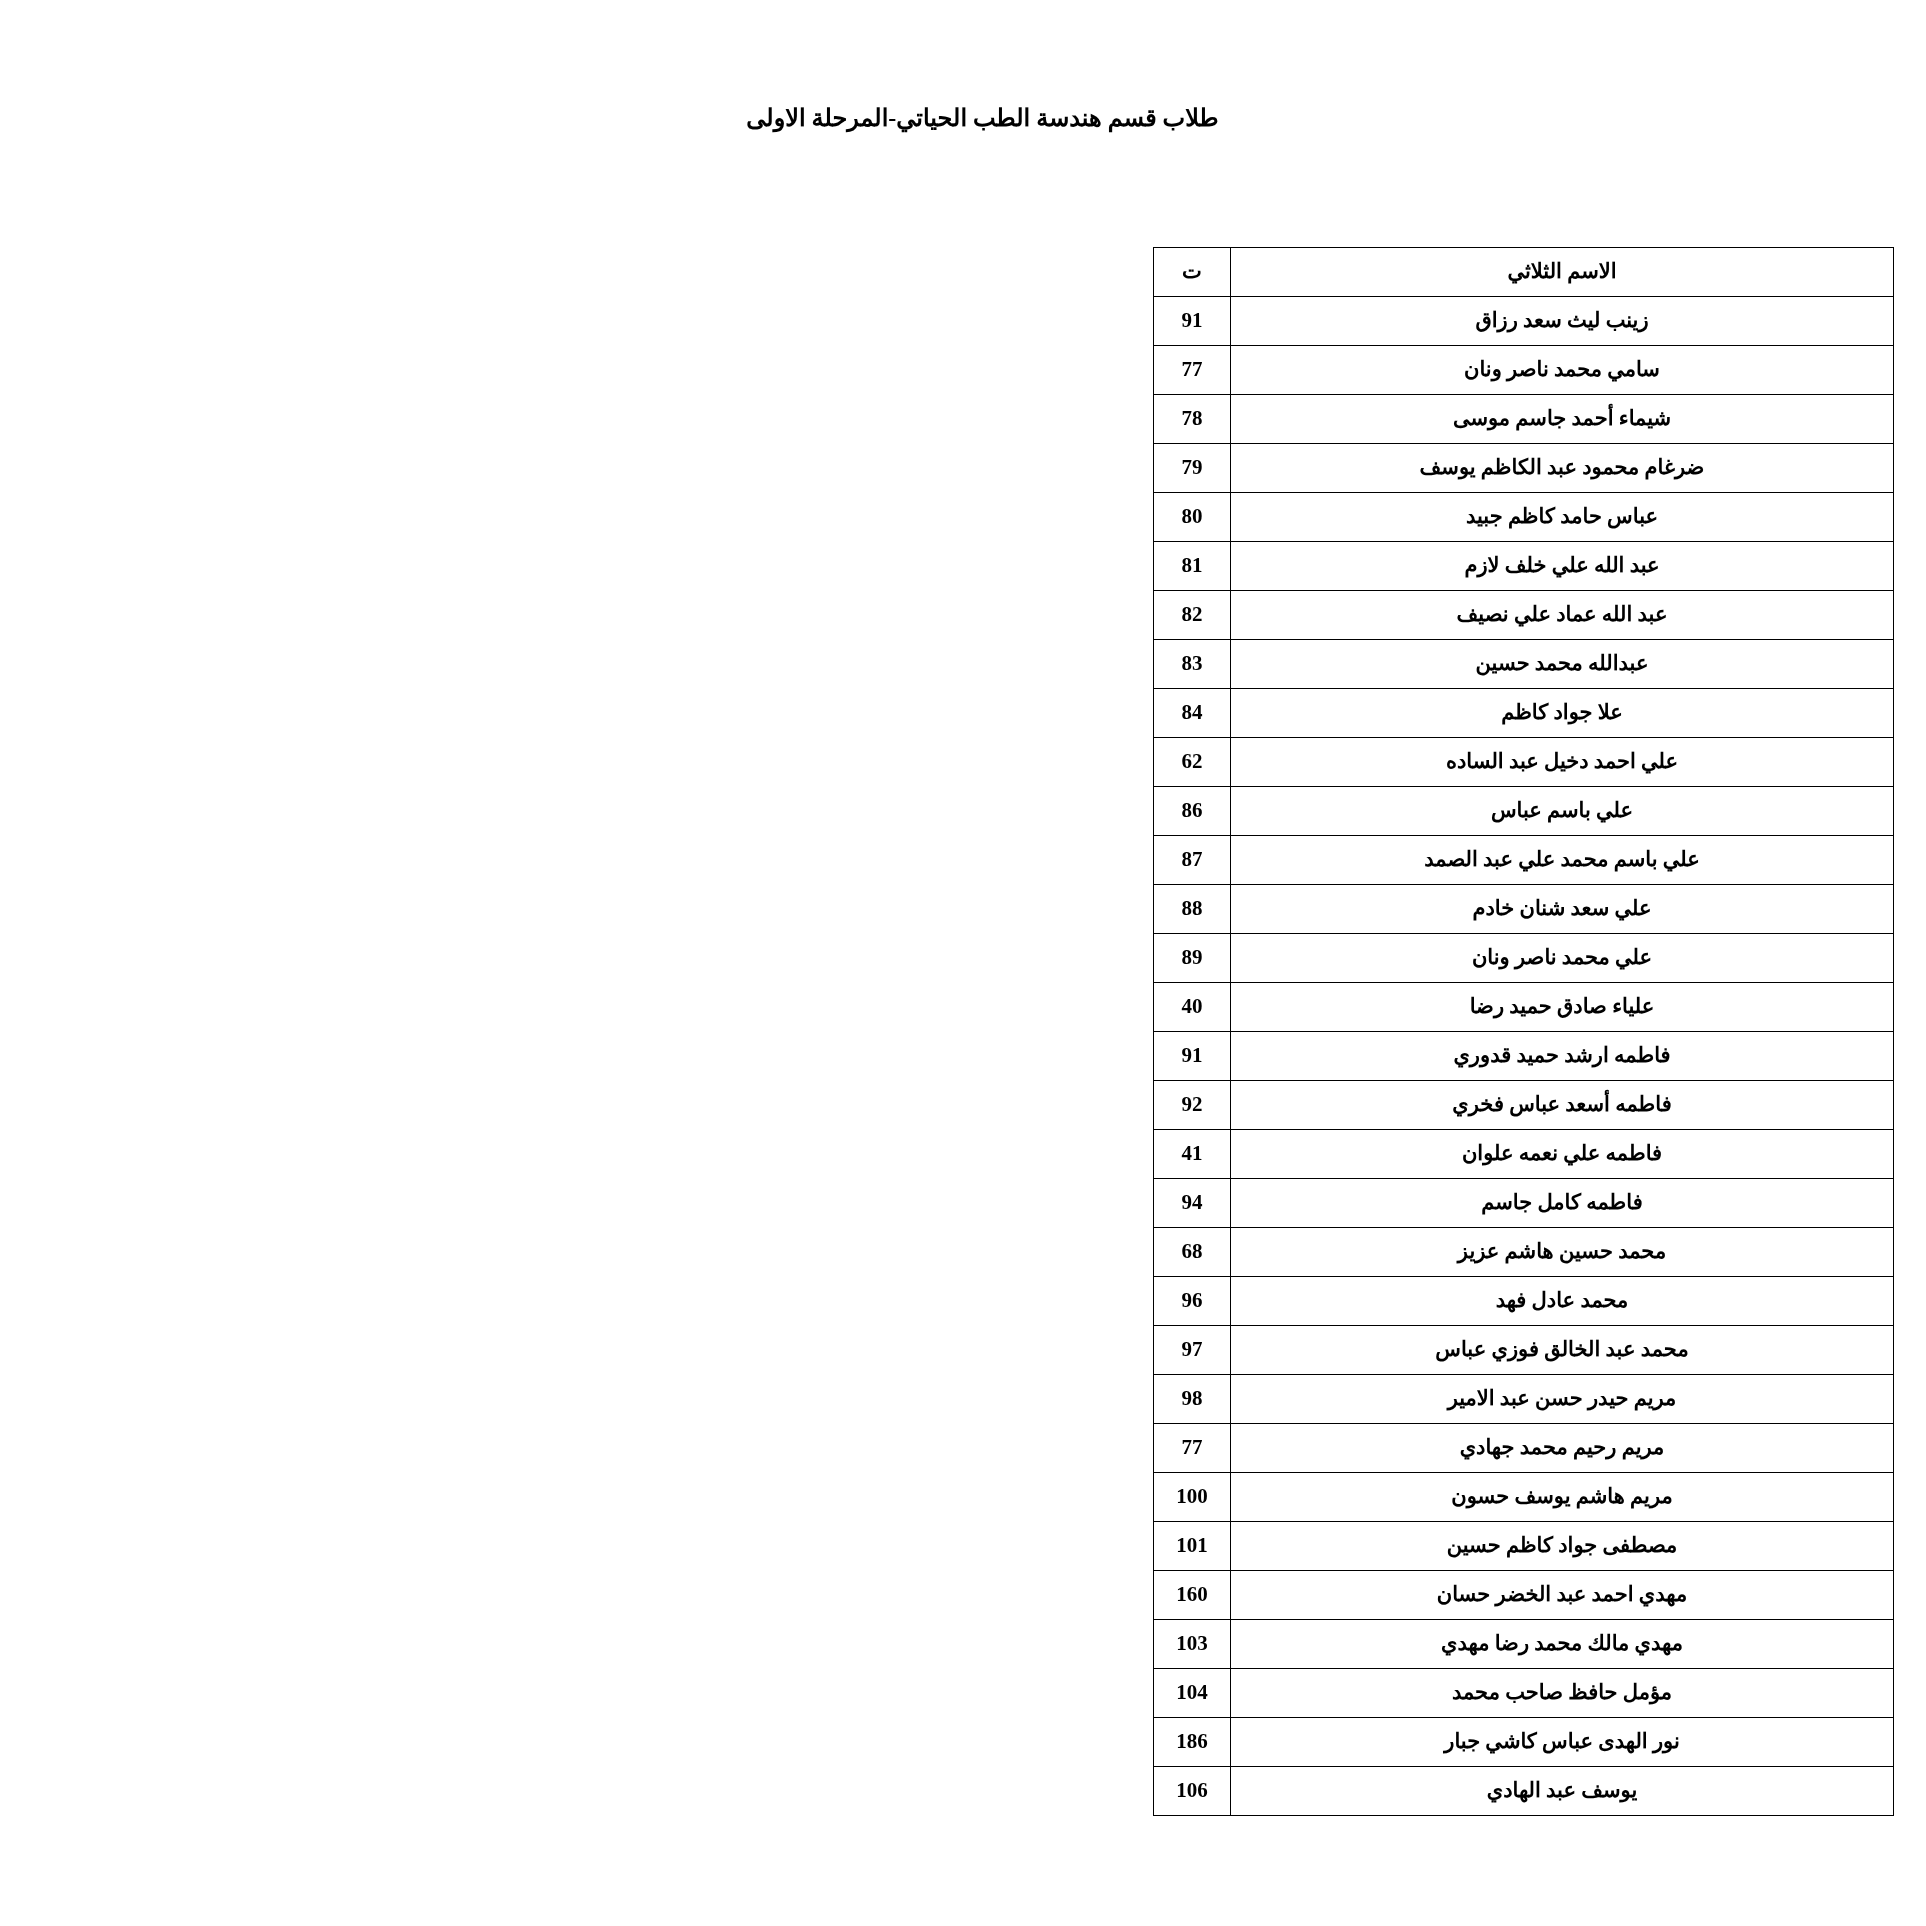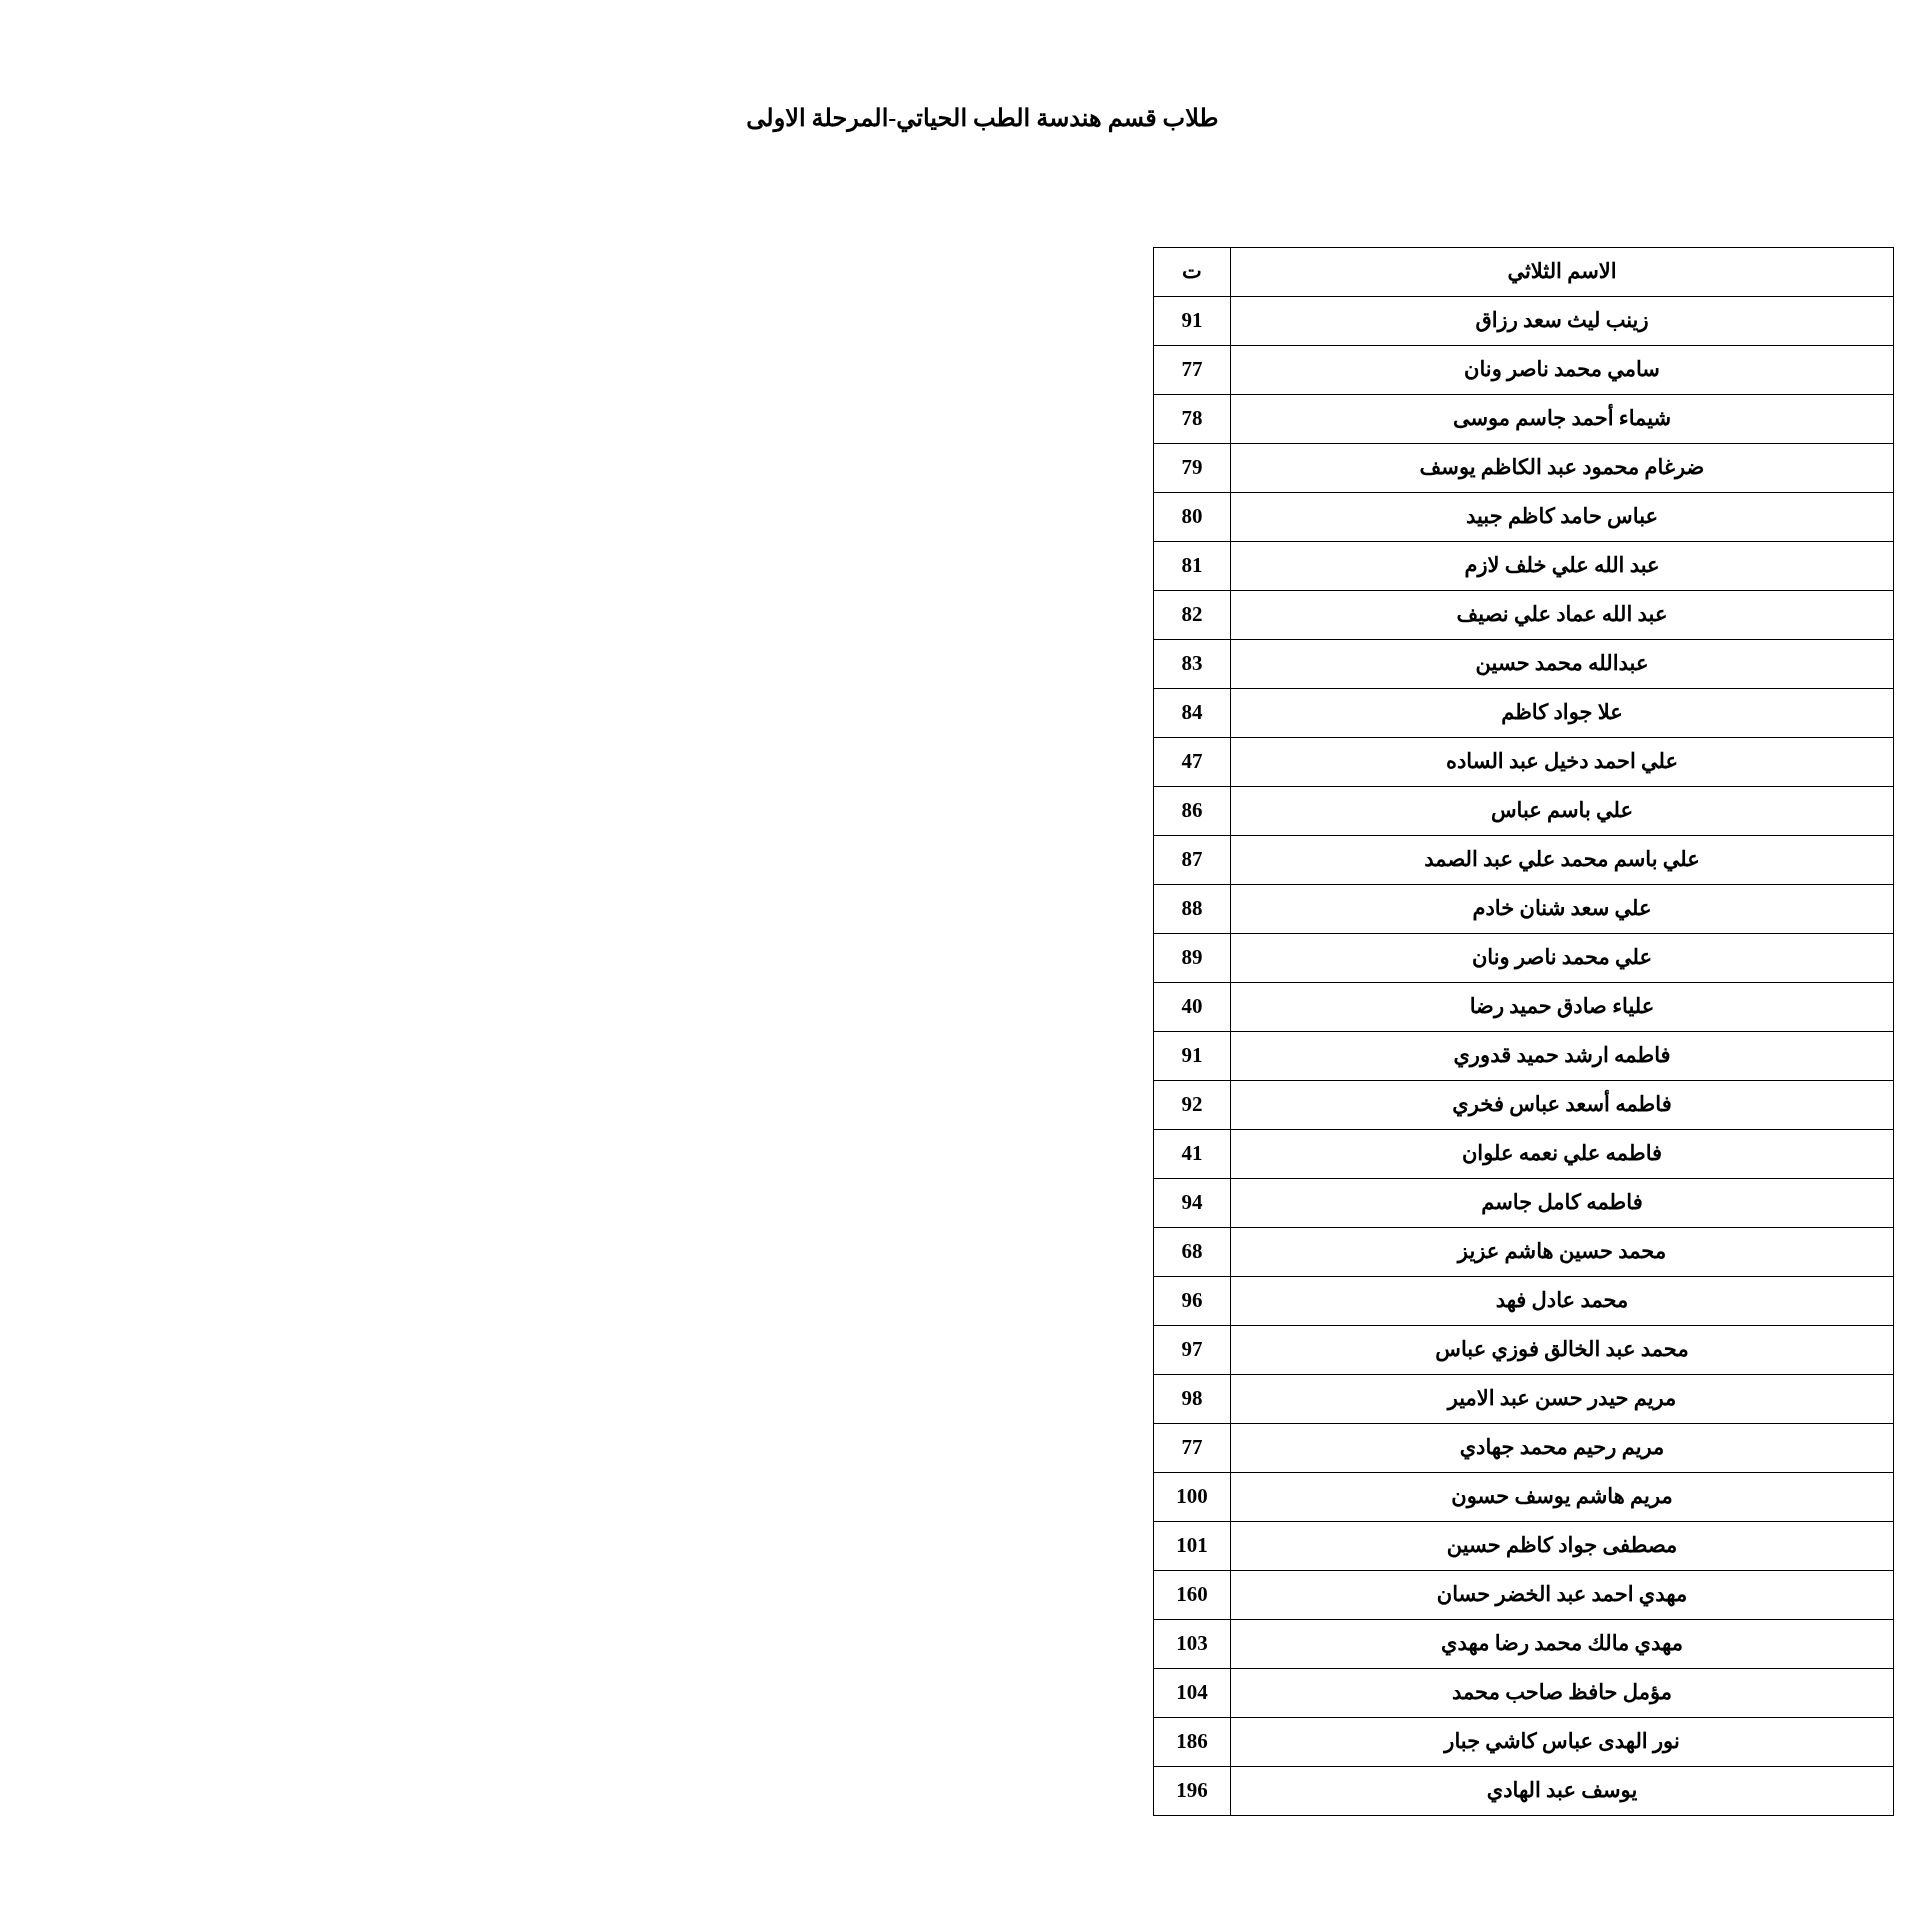--- a/index.html
+++ b/index.html
@@ -125,21 +125,21 @@
           <tr>
             <td class="col-name">عبدالله محمد حسين</td>
             <td class="col-num">83</td>
           </tr>
           <tr>
             <td class="col-name">علا جواد كاظم</td>
             <td class="col-num">84</td>
           </tr>
           <tr>
             <td class="col-name">علي احمد دخيل عبد الساده</td>
-            <td class="col-num">47</td>
+            <td class="col-num">62</td>
           </tr>
           <tr>
             <td class="col-name">علي باسم عباس</td>
             <td class="col-num">86</td>
           </tr>
           <tr>
             <td class="col-name">علي باسم محمد علي عبد الصمد</td>
             <td class="col-num">87</td>
           </tr>
           <tr>
@@ -209,20 +209,20 @@
           <tr>
             <td class="col-name">مؤمل حافظ صاحب محمد</td>
             <td class="col-num">104</td>
           </tr>
           <tr>
             <td class="col-name">نور الهدى عباس كاشي جبار</td>
             <td class="col-num">186</td>
           </tr>
           <tr>
             <td class="col-name">يوسف عبد الهادي</td>
-            <td class="col-num">196</td>
+            <td class="col-num">106</td>
           </tr>
         </tbody>
     </table>
   </div>
 
 </div>
 
 
 </body></html>

